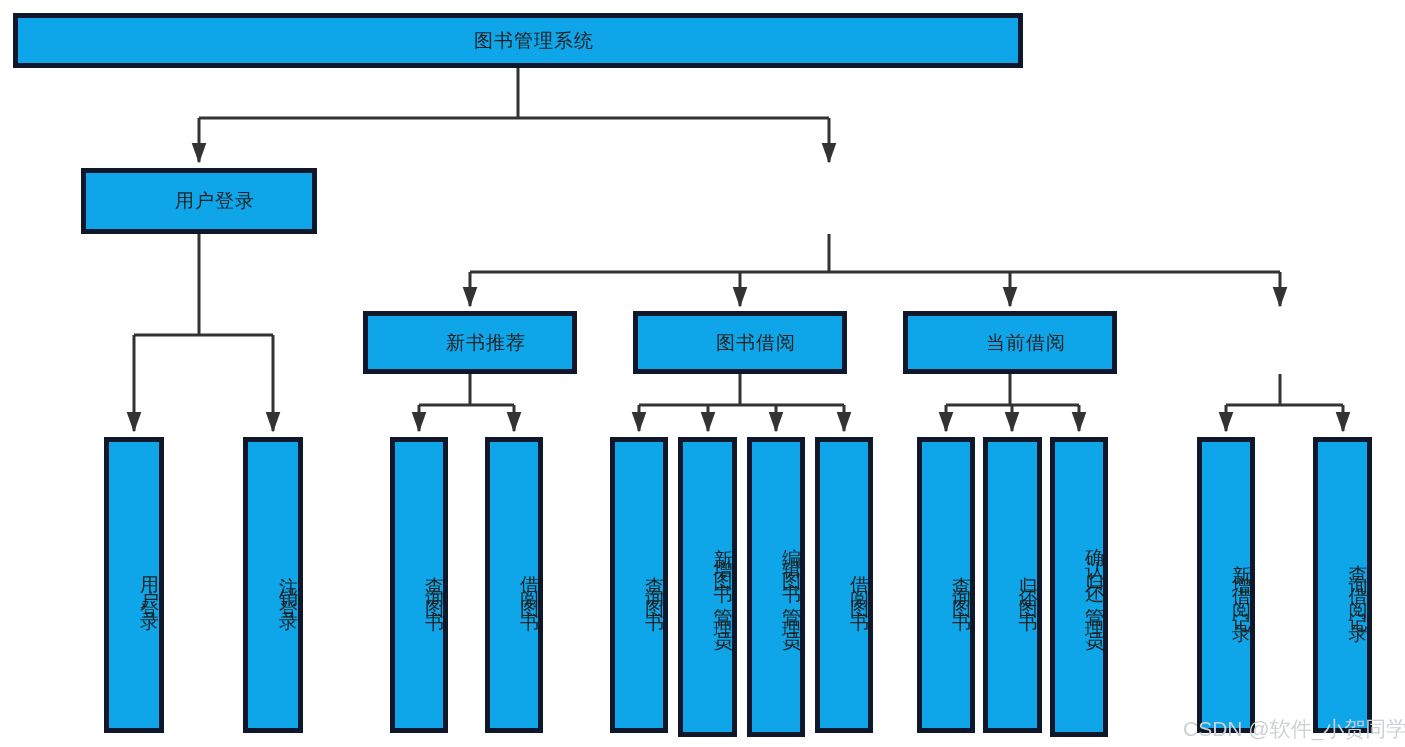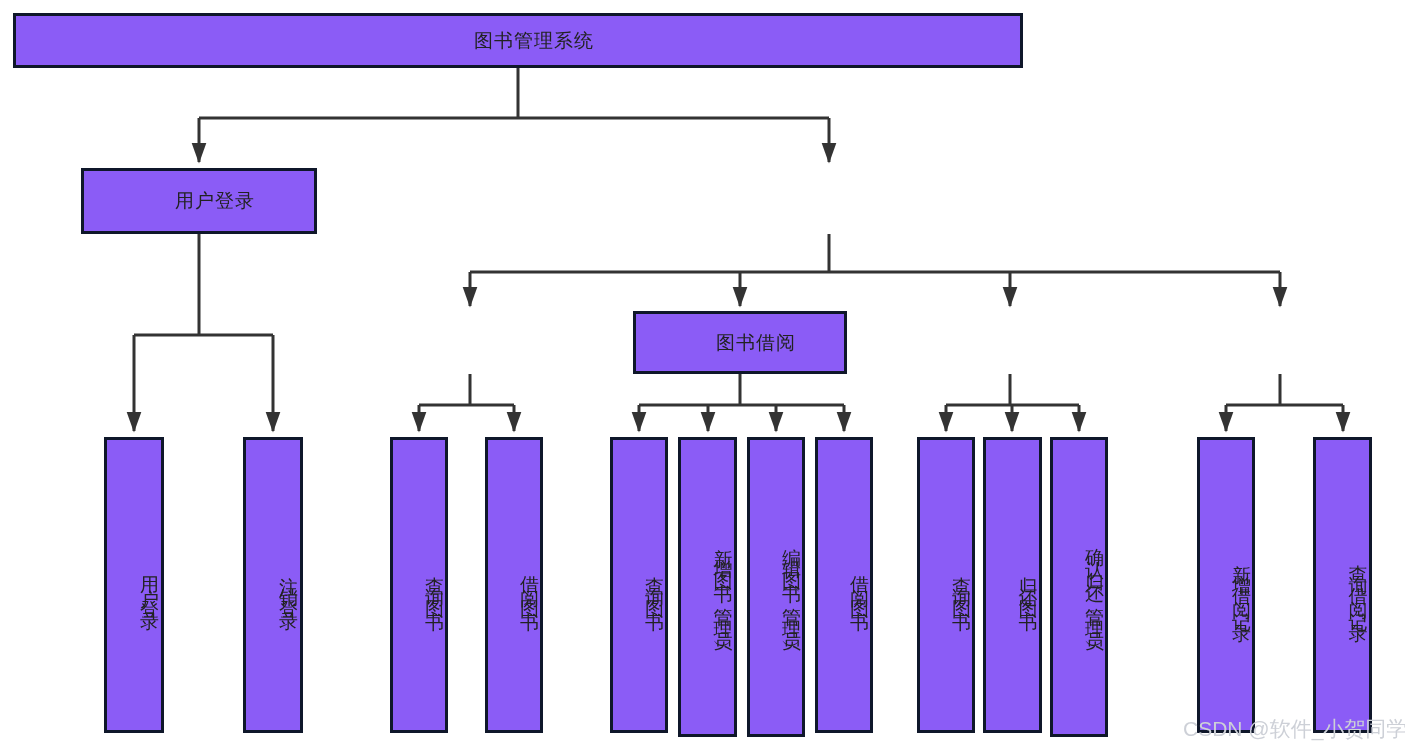--- a/index.html
+++ b/index.html
@@ -6,22 +6,22 @@
   #canvas {
     position: relative;
     width: 1405px;
     height: 747px;
     background: #ffffff;
     font-family: "Liberation Sans", sans-serif;
     overflow: hidden;
   }
   .node {
     position: absolute;
-    background: #8b5cf6;
-    border: 3px solid #0f172a;
+    background: #0ea5e9;
+    border: 5px solid #0f172a;
     box-sizing: border-box;
     display: flex;
     align-items: center;
     justify-content: center;
     color: #222222;
     z-index: 2;
     padding-left: 32px;
   }
   .h {
     font-size: 19px;
@@ -100,21 +100,23 @@
 
     <path class="line" d="M1280,374 L1280,405 M1226,405 L1343,405"></path>
     <path class="line" marker-end="url(#arw)" d="M1226,405 L1226,431"></path>
     <path class="line" marker-end="url(#arw)" d="M1343,405 L1343,431"></path>
   </svg>
 
   <div class="node h" style="left:13px; top:13px; width:1010px; height:55px;">图书管理系统</div>
 
   <div class="node h" style="left:81px; top:168px; width:236px; height:66px;">用户登录</div>
 
+  <div class="node h" style="left:363px; top:311px; width:214px; height:63px;">新书推荐</div>
   <div class="node h" style="left:633px; top:311px; width:214px; height:63px;">图书借阅</div>
+  <div class="node h" style="left:903px; top:311px; width:214px; height:63px;">当前借阅</div>
 
   <div class="node v" style="left:104px; top:437px; width:60px; height:296px;">用户登录</div>
   <div class="node v" style="left:243px; top:437px; width:60px; height:296px;">注销登录</div>
 
   <div class="node v" style="left:390px; top:437px; width:58px; height:296px;">查询图书</div>
   <div class="node v" style="left:485px; top:437px; width:58px; height:296px;">借阅图书</div>
 
   <div class="node v" style="left:610px; top:437px; width:58px; height:296px;">查询图书</div>
   <div class="node v" style="left:678px; top:437px; width:59px; height:300px;">新增图书（管理员）</div>
   <div class="node v" style="left:747px; top:437px; width:58px; height:300px;">编辑图书（管理员）</div>

